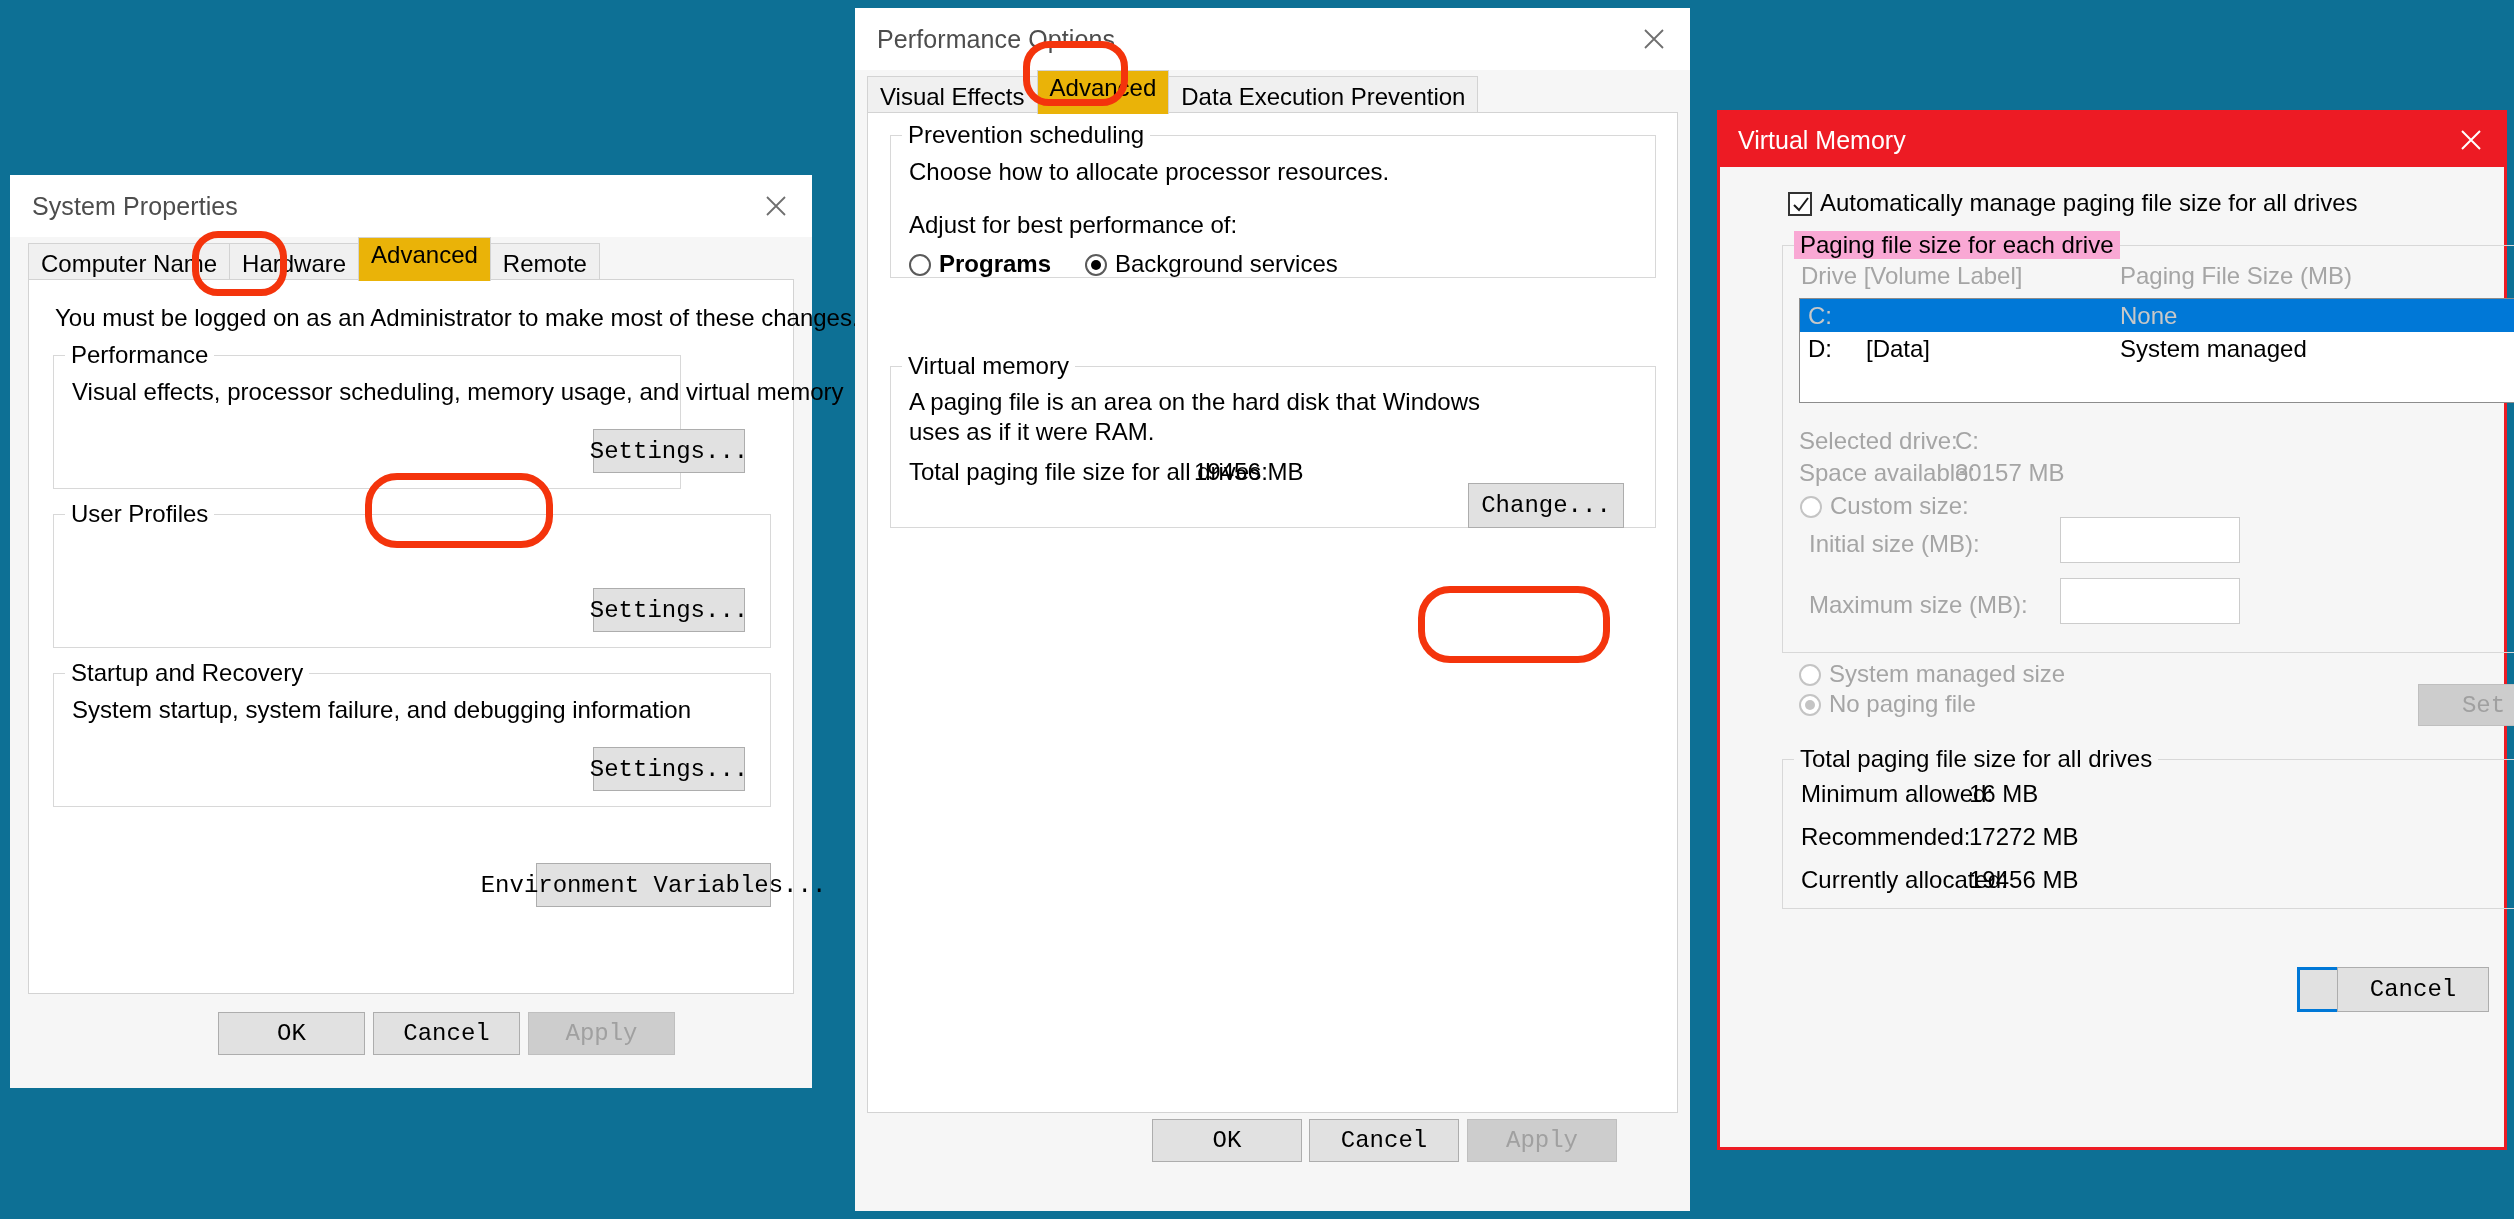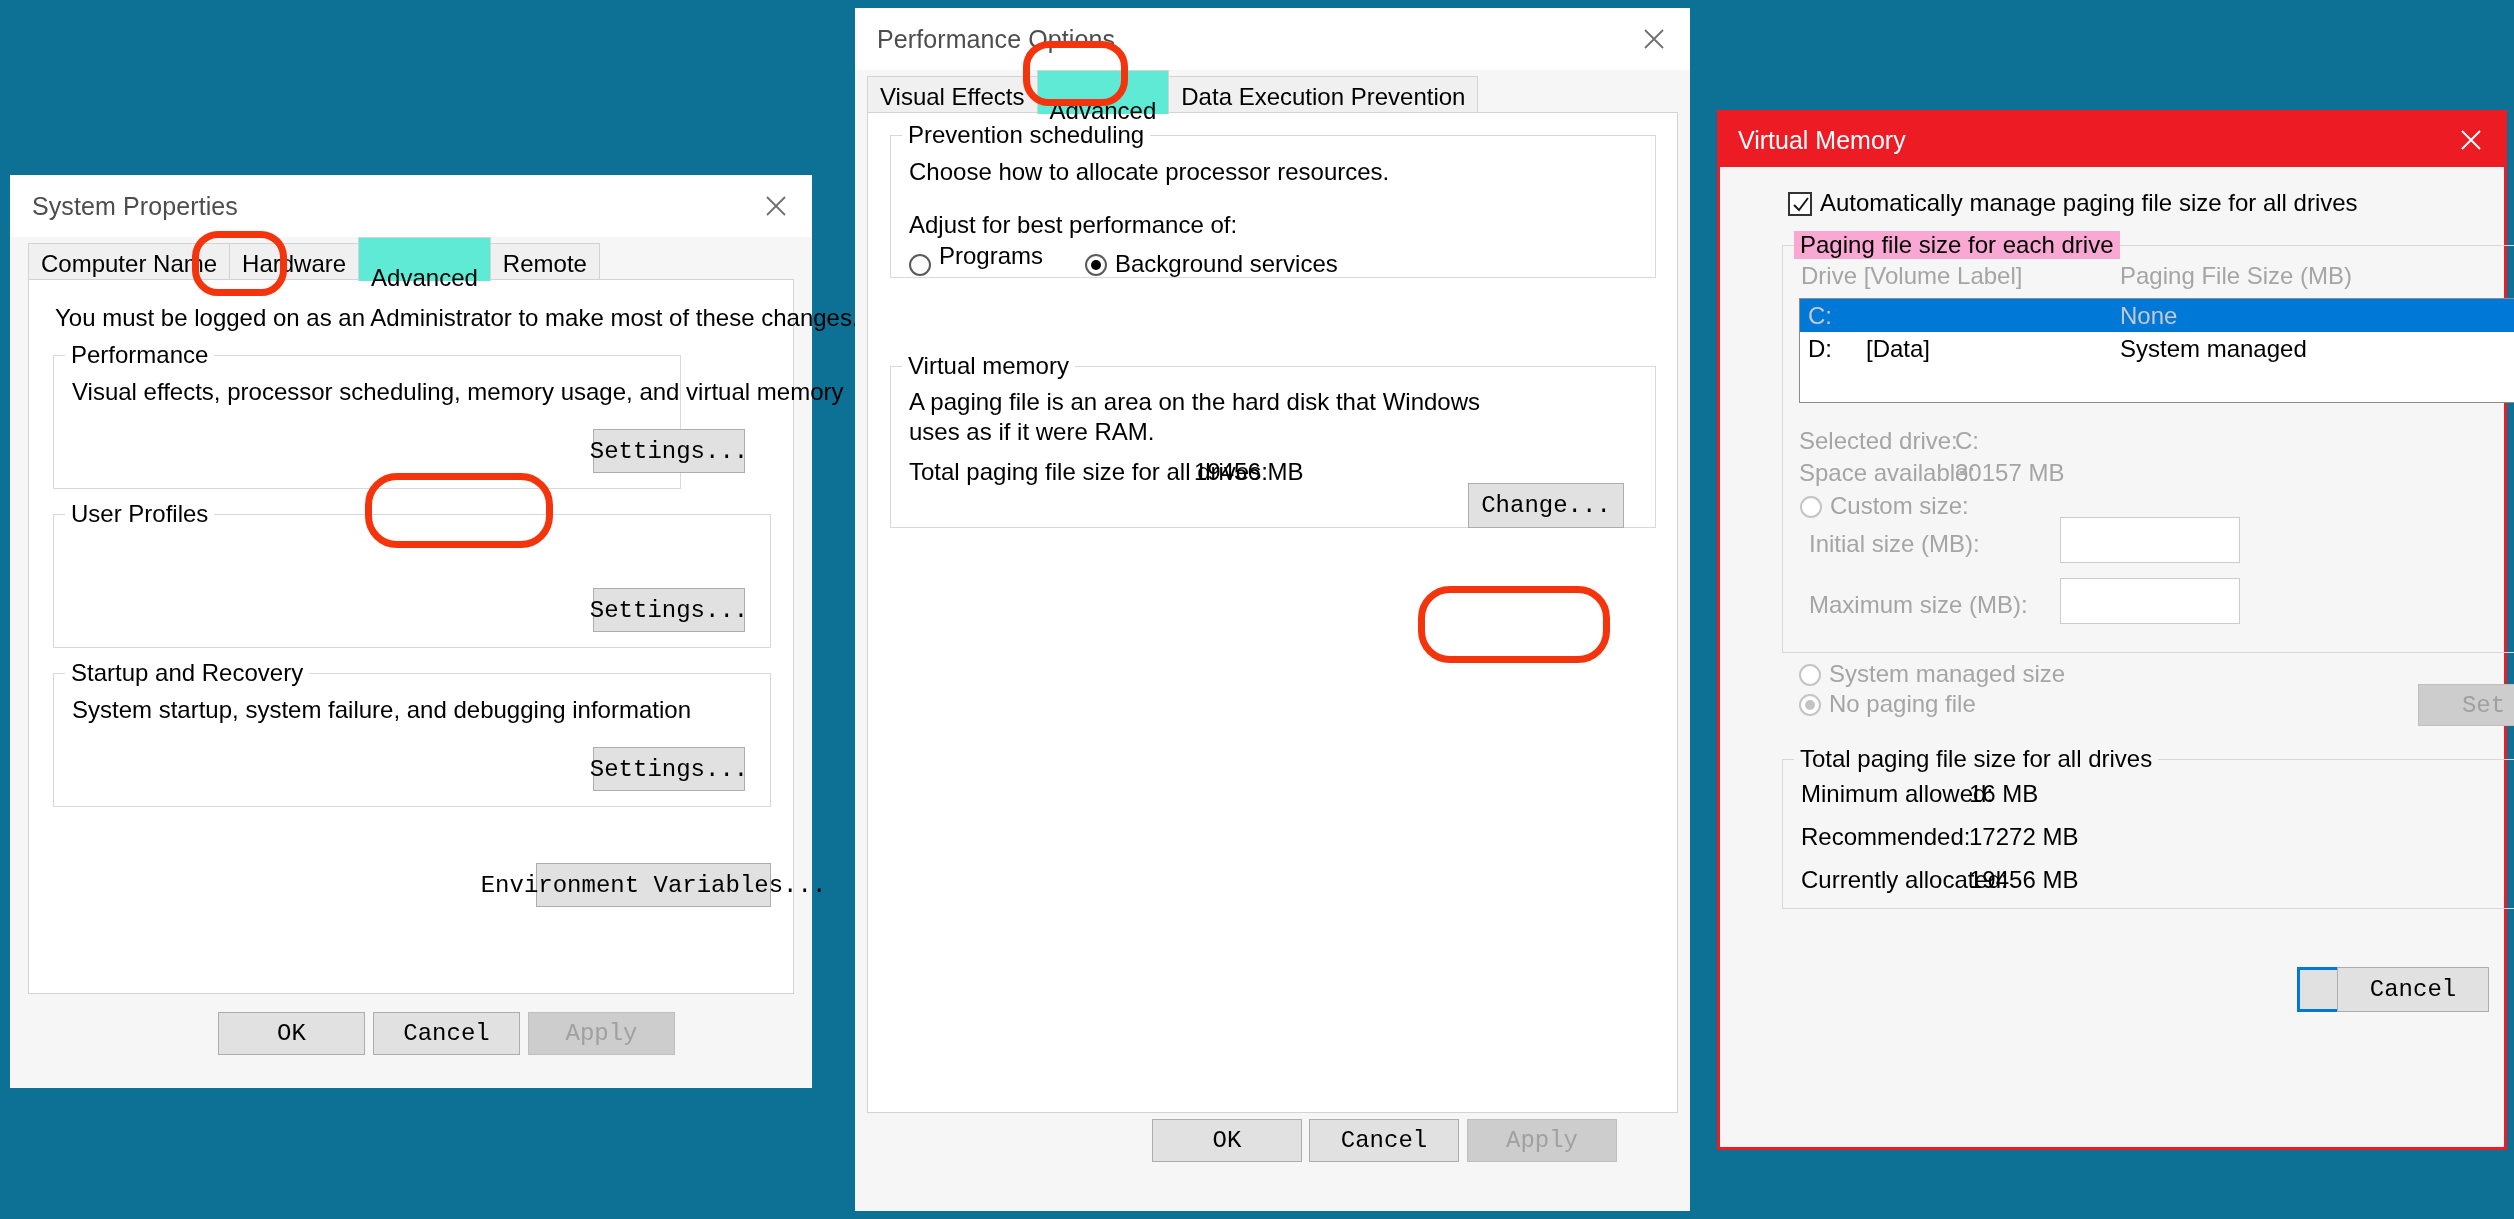--- a/index.html
+++ b/index.html
@@ -75,25 +75,25 @@
     border: 1px solid #d3d3d3;
     border-bottom: none;
     padding: 6px 12px 7px 12px;
     line-height: 1.15;
     margin-right: -1px;
     white-space: nowrap;
     box-sizing: border-box;
     height: 38px;
   }
   .tab.active {
-    background: #5eead4;
+    background: #eab308;
     border-color: #d3d3d3;
     height: 44px;
     z-index: 3;
-    padding-top: 26px;
+    padding-top: 3px;
   }
   .tabpage {
     border: 1px solid #d3d3d3;
     background: #ffffff;
     box-sizing: border-box;
     position: relative;
     margin-top: -1px;
   }
 
   
@@ -296,21 +296,21 @@
     </div>
 
     <div class="tabpage" style="position:absolute; left:12px; top:105px; width:811px; height:1001px;">
 
       <div class="group" style="left:22px; top:22px; width:766px; height:143px;">
         <div class="group-legend">Prevention scheduling</div>
         <div class="txt" style="left:18px; top:20px;">Choose how to allocate processor resources.</div>
         <div class="txt" style="left:18px; top:73px;">Adjust for best performance of:</div>
 
         <div class="radio" style="left:18px; top:118px;"></div>
-        <div class="txt" style="left:48px; top:104px;">Programs</div>
+        <div class="txt" style="left:48px; top:112px;font-weight:bold;">Programs</div>
 
         <div class="radio" style="left:194px; top:118px;">
             <i></i>
           </div>
         <div class="txt" style="left:224px; top:112px;">Background services</div>
       </div>
 
       <div class="group" style="left:22px; top:253px; width:766px; height:162px;">
         <div class="group-legend">Virtual memory</div>
         <div class="txt wrap" style="left:18px; top:20px; width:620px; line-height:1.25;">A paging file is an area on the hard disk that Windows uses as if it were RAM.</div>

